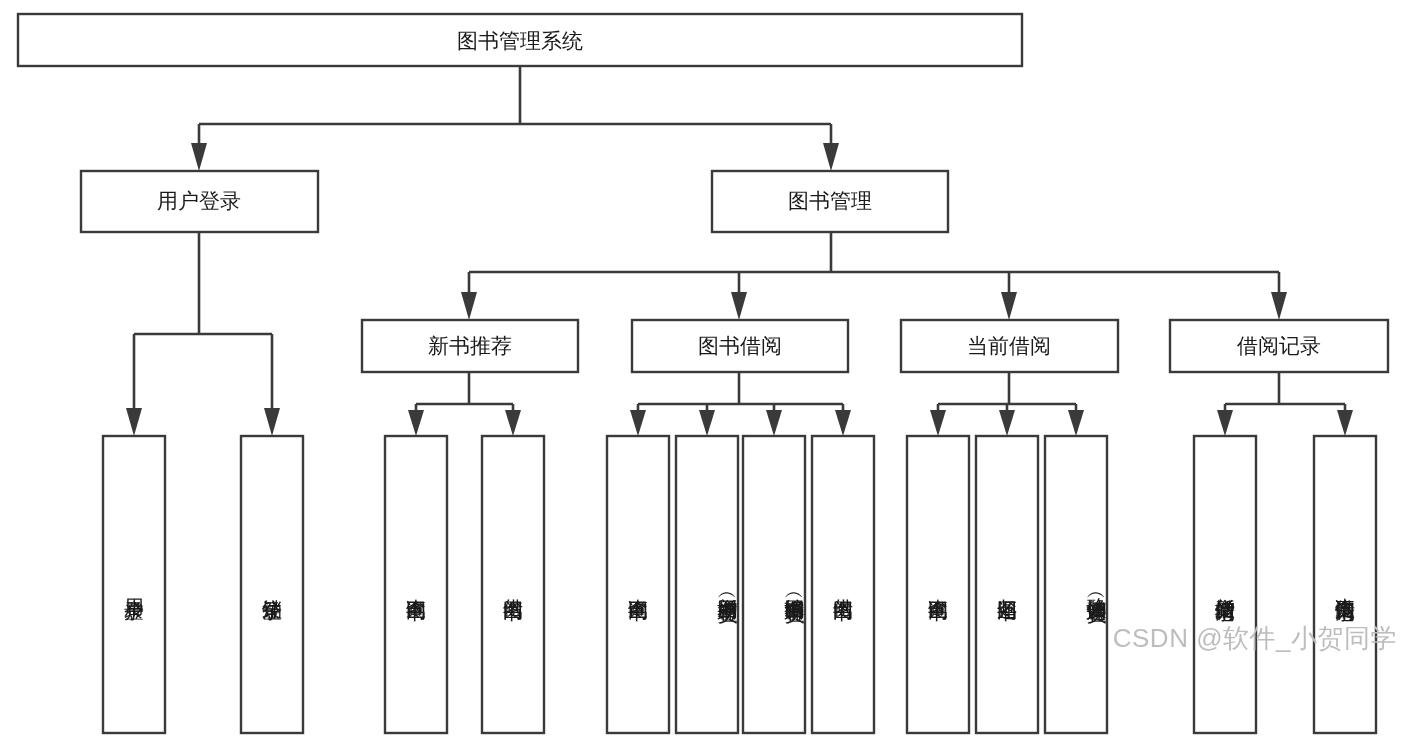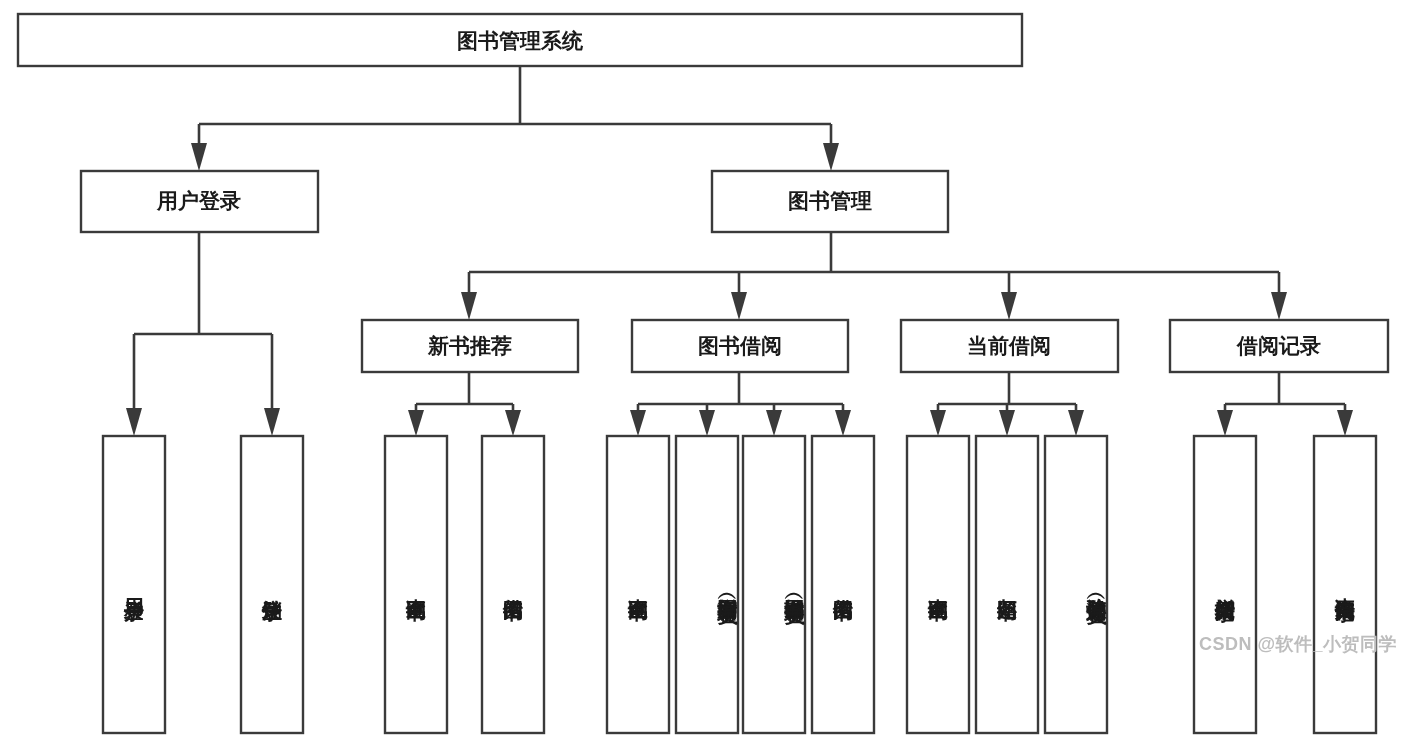--- a/index.html
+++ b/index.html
@@ -11,21 +11,20 @@
     width: 1405px;
     height: 747px;
     font-family: "Liberation Sans", "DejaVu Sans", sans-serif;
     overflow: hidden;
   }
   #diagram-root {
     position: relative;
     width: 1405px;
     height: 659px;
     background: #ffffff;
-    font-weight: bold;
   }
   svg.flow {
     position: absolute;
     left: 0;
     top: 0;
     width: 1405px;
     height: 747px;
     display: block;
   }
   .node-box {
@@ -72,21 +71,21 @@
     pointer-events: none;
   }
   .leaf-label.center {
     align-items: center;
   }
   .watermark {
     position: absolute;
     right: 8px;
     bottom: 3px;
     font-family: "Liberation Sans", "DejaVu Sans", sans-serif;
-    font-size: 18px;
+    font-size: 26px;
     color: #bdbdbd;
     white-space: nowrap;
     letter-spacing: 0.5px;
   }
 </style>
 </head>
 <body>
 
 <div id="diagram-root">
 

